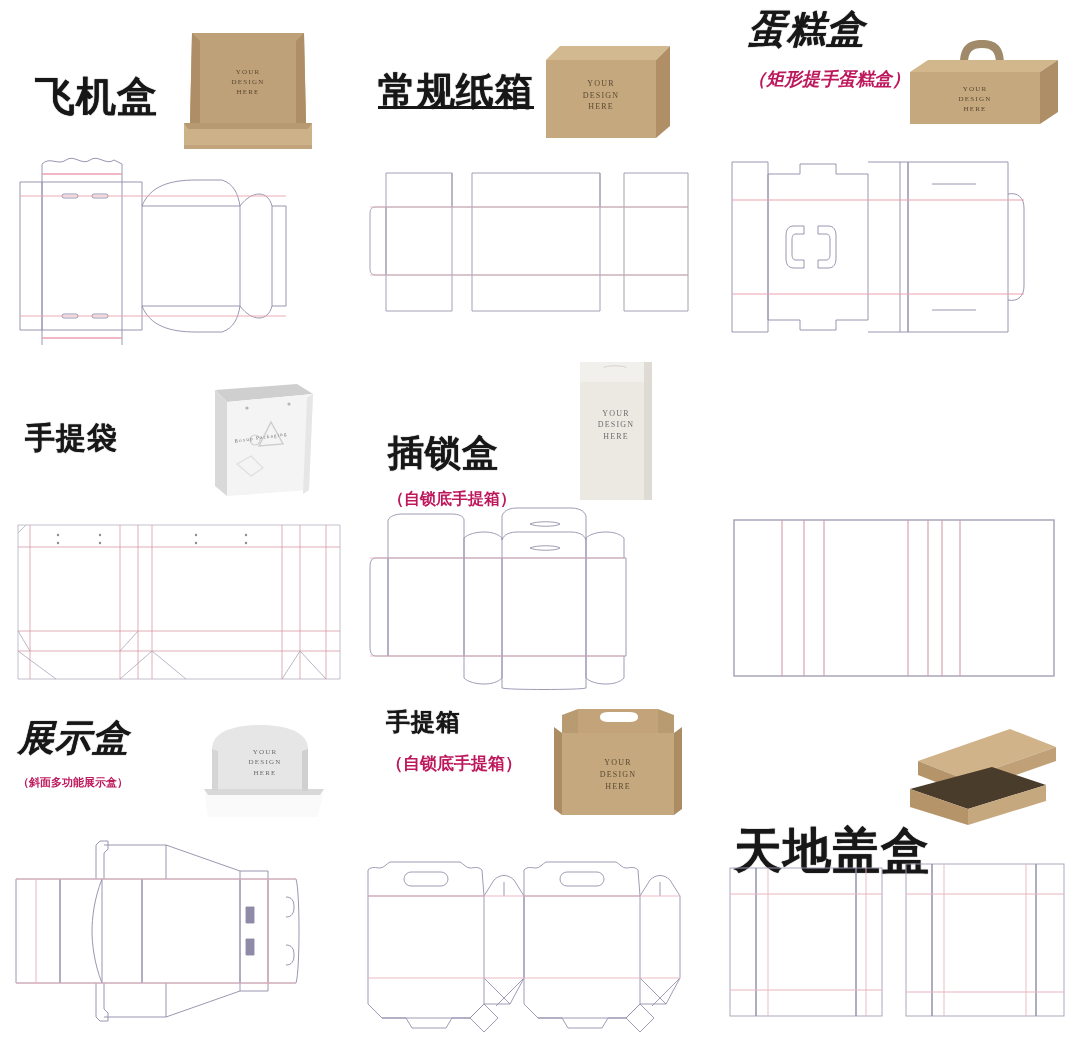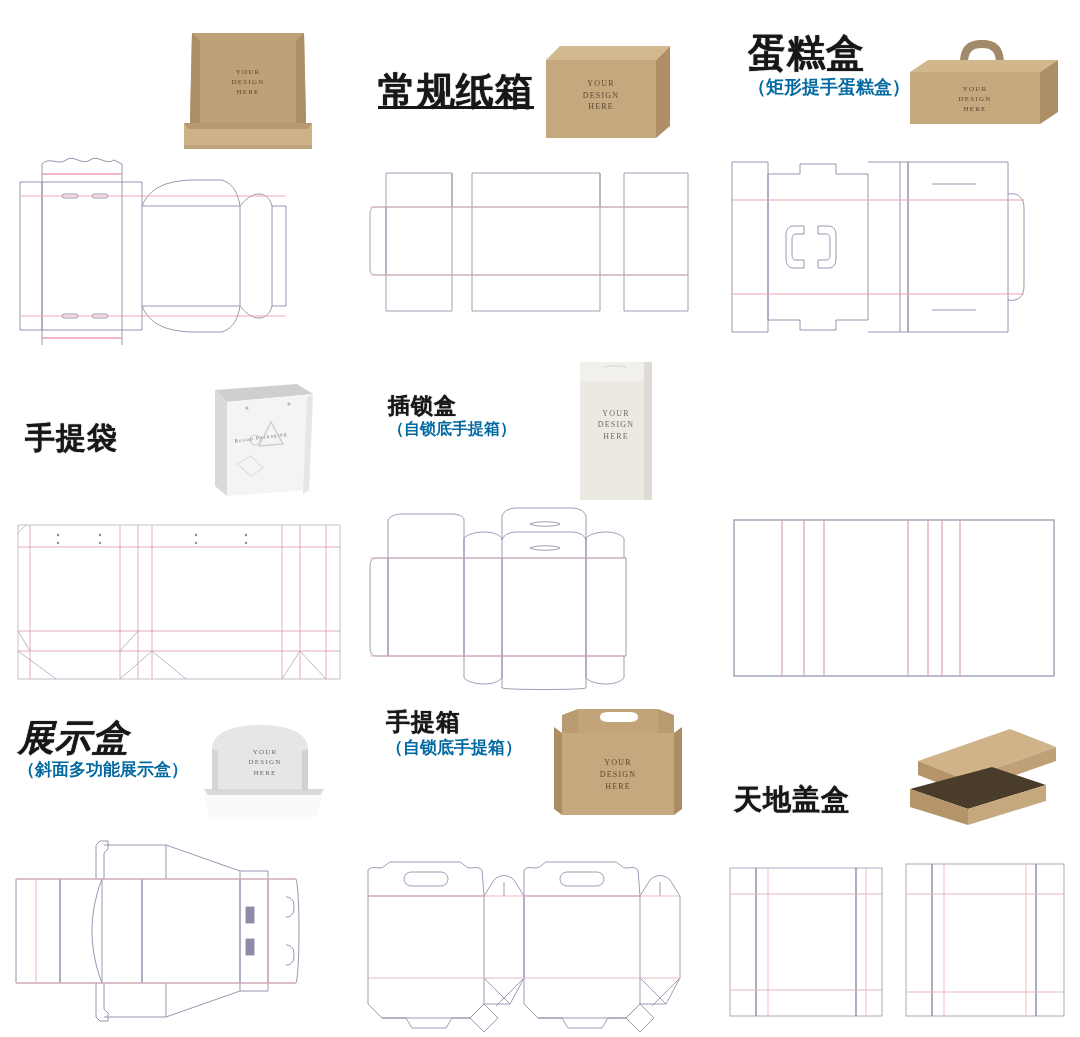--- a/index.html
+++ b/index.html
@@ -20,41 +20,44 @@
   
   .head{position:absolute;left:0;right:0;top:0;height:150px;}
   .titlewrap{position:absolute;}
   .title{
     font-weight:bold;color:#171717;
     letter-spacing:1px;white-space:nowrap;
     line-height:1.05;
     text-shadow:0 0 1px #111;
   }
   .subtitle{
-    font-weight:bold;color:#0369a1;white-space:nowrap;
-    margin-top:4px;line-height:1.05;
+    font-weight:bold;color:#be185d;white-space:nowrap;
+    margin-top:20px;line-height:1.05;
   }
   .photo{position:absolute;}
   
   .dieline{position:absolute;left:0;right:0;}
   .dieline svg{display:block;width:100%;height:100%;}
   .stamp{
     position:absolute;text-align:center;
     color:#5c4a32;font-family:"Liberation Serif","DejaVu Serif",serif;
     letter-spacing:1.2px;line-height:1.45;pointer-events:none;
   }
   .stamp.grey{color:#6d6d6d;}
 </style>
 </head>
 <body>
 
 <div class="grid">
 
   <div class="cell">
     <div class="head">
+      <div class="titlewrap" style="left:35px;top:75px;">
+        <div class="title" style="font-size:40px;">飞机盒</div>
+      </div>
       <div class="photo" style="left:168px;top:25px;width:160px;height:130px;">
         <svg viewBox="0 0 160 130">
           <defs>
             <linearGradient id="kr1" x1="0" y1="0" x2="1" y2="0">
               <stop offset="0" stop-color="#b89a72"></stop>
                 <stop offset="0.5" stop-color="#c8ab83"></stop>
                 <stop offset="1" stop-color="#b4generic"></stop>
             </linearGradient>
           </defs>
           <path d="M24 8 L136 8 L138 98 L22 98 Z" fill="#bfa179"></path>
@@ -144,21 +147,21 @@
         </g>
         <g fill="none" stroke="#e4b3ba" stroke-width="0.8">
           <path d="M10 52 L328 52 M10 120 L328 120"></path>
         </g>
       </svg>
     </div>
   </div>
 
   <div class="cell">
     <div class="head">
-      <div class="titlewrap" style="left:28px;top:34px;">
+      <div class="titlewrap" style="left:28px;top:10px;font-style:italic;">
         <div class="title" style="font-size:38px;">蛋糕盒</div>
         <div class="subtitle" style="font-size:18px;">（矩形提手蛋糕盒）</div>
       </div>
       <div class="photo" style="left:178px;top:28px;width:170px;height:115px;">
         <svg viewBox="0 0 170 115">
           <path d="M62 36 C62 18 70 12 84 12 C98 12 106 18 106 36 L98 36 C98 24 94 20 84 20 C74 20 70 24 70 36 Z" fill="#a08a6a"></path>
           <path d="M62 34 L106 34 L106 44 L62 44 Z" fill="#8f7855"></path>
           <path d="M12 44 L142 44 L142 96 L12 96 Z" fill="#c5a87e"></path>
           <path d="M12 44 L30 32 L160 32 L142 44 Z" fill="#d2b78d"></path>
           <path d="M142 44 L160 32 L160 84 L142 96 Z" fill="#ad8e66"></path>
@@ -237,21 +240,21 @@
           <circle cx="196" cy="32" r="1.2"></circle>
             <circle cx="246" cy="32" r="1.2"></circle>
         </g>
       </svg>
     </div>
   </div>
 
   <div class="cell">
     <div class="head">
       <div class="titlewrap" style="left:28px;top:48px;">
-        <div class="title" style="font-size:22px;">插锁盒</div>
+        <div class="title" style="font-size:36px;margin-top:40px;">插锁盒</div>
         <div class="subtitle" style="font-size:16px;">（自锁底手提箱）</div>
       </div>
       <div class="photo" style="left:200px;top:10px;width:110px;height:150px;">
         <svg viewBox="0 0 110 150">
           <path d="M20 6 L92 6 L92 144 L20 144 Z" fill="#ece9e3"></path>
           <path d="M20 6 L92 6 L92 26 L20 26 Z" fill="#f2f0ec"></path>
           <path d="M84 6 L92 6 L92 144 L84 144 Z" fill="#dedbd4"></path>
           <path d="M44 12 C44 9 66 9 66 12" fill="none" stroke="#d8d5ce" stroke-width="1.2"></path>
         </svg>
         <div class="stamp grey" style="left:20px;top:52px;width:72px;font-size:8px;">
@@ -305,21 +308,21 @@
                    M188 14 L188 170 M208 14 L208 170 M222 14 L222 170 M240 14 L240 170"></path>
         </g>
       </svg>
     </div>
   </div>
 
   <div class="cell">
     <div class="head">
       <div class="titlewrap" style="left:18px;top:28px;">
         <div class="title" style="font-size:36px;font-style:italic;">展示盒</div>
-        <div class="subtitle" style="font-size:17px;">（斜面多功能展示盒）</div>
+        <div class="subtitle" style="font-size:11px;">（斜面多功能展示盒）</div>
       </div>
       <div class="photo" style="left:190px;top:28px;width:150px;height:105px;">
         <svg viewBox="0 0 150 105">
           <path d="M22 30 C22 12 46 6 70 6 C94 6 118 12 118 30 L118 72 L22 72 Z" fill="#e6e6e6"></path>
           <path d="M14 70 L134 70 L128 98 L18 98 Z" fill="#fafafa"></path>
           <path d="M14 70 L134 70 L130 76 L18 76 Z" fill="#d9d9d9"></path>
           <path d="M22 30 L22 72 L28 72 L28 32 Z" fill="#d5d5d5"></path>
           <path d="M112 32 L112 72 L118 72 L118 30 Z" fill="#d0d0d0"></path>
         </svg>
         <div class="stamp grey" style="left:32px;top:28px;width:86px;font-size:7px;">
@@ -412,21 +415,21 @@
         <g fill="none" stroke="#e9b6bd" stroke-width="0.9">
           <path d="M8 60 L320 60 M8 142 L320 142"></path>
         </g>
       </svg>
     </div>
   </div>
 
   <div class="cell">
     <div class="head">
       <div class="titlewrap" style="left:14px;top:94px;">
-        <div class="title" style="font-size:28px;">天地盖盒</div>
+        <div class="title" style="font-size:48px;margin-top:41px;">天地盖盒</div>
       </div>
       <div class="photo" style="left:168px;top:22px;width:180px;height:120px;">
         <svg viewBox="0 0 180 120">
           <path d="M30 48 L122 16 L168 34 L76 66 Z" fill="#d0b388"></path>
           <path d="M30 48 L76 66 L76 80 L30 62 Z" fill="#b5946a"></path>
           <path d="M76 66 L168 34 L168 48 L76 80 Z" fill="#c0a077"></path>
           <path d="M22 76 L104 54 L158 72 L80 96 Z" fill="#4a3c2a"></path>
           <path d="M22 76 L80 96 L80 112 L22 94 Z" fill="#b5946a"></path>
           <path d="M80 96 L158 72 L158 88 L80 112 Z" fill="#c6a87f"></path>
         </svg>

